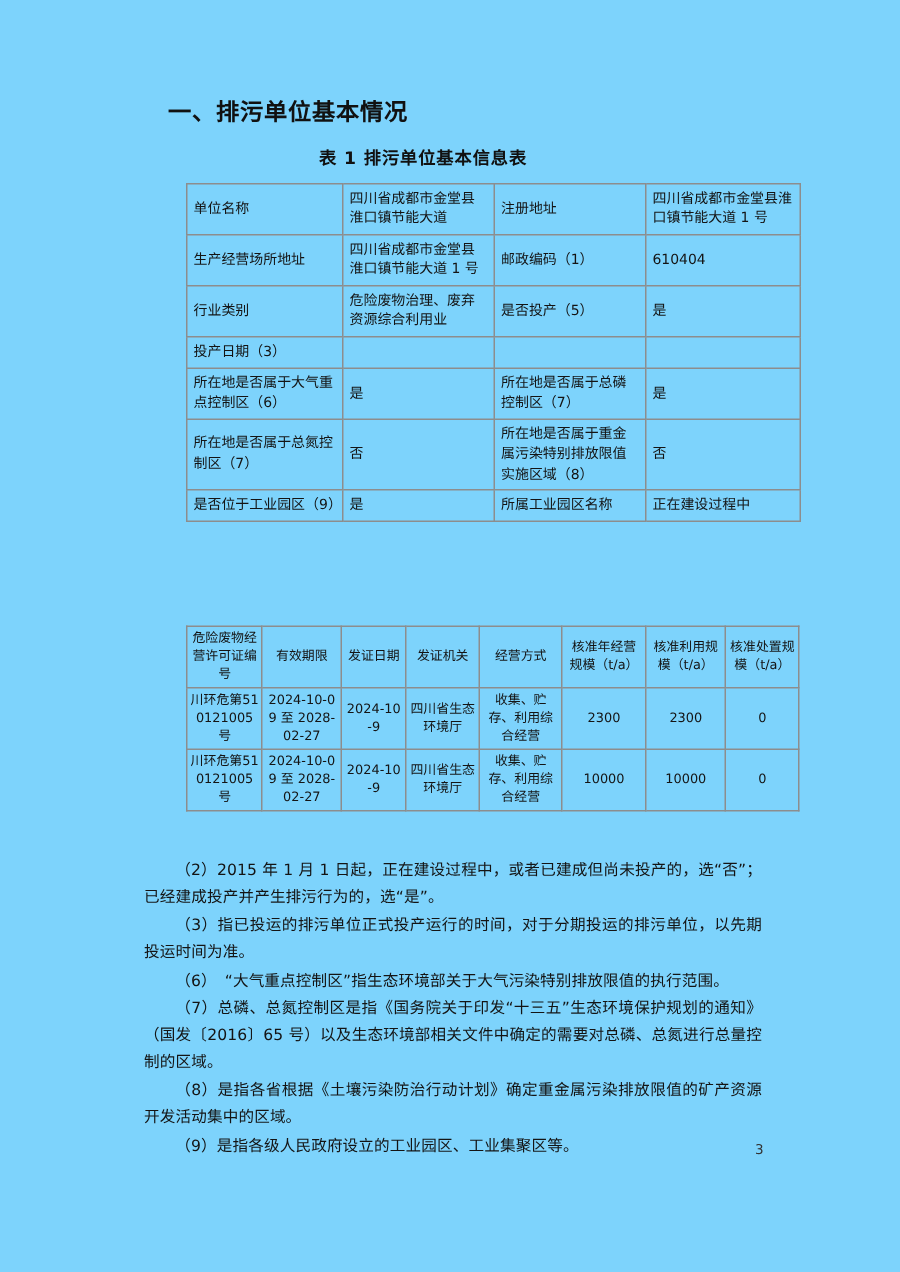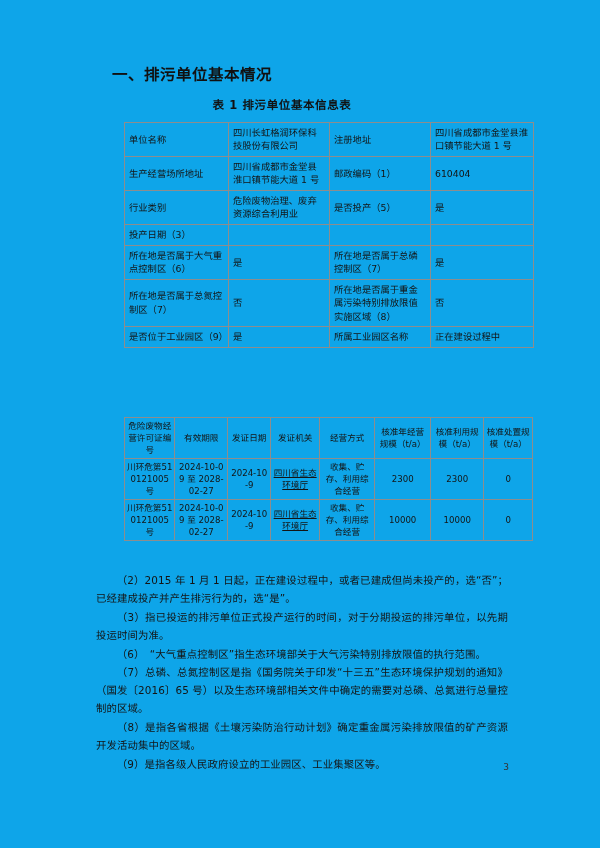--- a/index.html
+++ b/index.html
@@ -14,21 +14,21 @@
     position: relative;
     font-family: "DejaVu Sans", "Liberation Sans", sans-serif;
     color: #1a1a1a;
     overflow: hidden;
   }
   .page {
     position: absolute;
     left: 0; top: 0;
     width: 600px;
     height: 848px;
-    background: #0ea5e9;
+    background: #7dd3fc;
   }
 
   .section-heading {
     position: absolute;
     left: 112px;
     top: 66px;
     font-size: 15.5px;
     font-weight: bold;
     letter-spacing: 0.5px;
     line-height: 1.2;
@@ -97,21 +97,21 @@
     font-weight: normal;
   }
   .h-permit { width: 50px; }
   .h-valid  { width: 52px; }
   .h-issued { width: 43px; }
   .h-org    { width: 48px; }
   .h-mode   { width: 55px; }
   .h-scale  { width: 55px; }
   .h-util   { width: 53px; }
   .h-disp   { width: 48px; }
-  td.org-cell { text-align: right; padding-right: 3px; text-decoration: underline; }
+  td.org-cell { text-align: right; padding-right: 3px; }
 
   
   .notes {
     position: absolute;
     left: 96px;
     top: 572px;
     width: 412px;
   }
   .notes p {
     margin: 0 0 1px 0;
@@ -144,21 +144,21 @@
     <table class="doc-table t1">
       <colgroup>
         <col class="c-label">
           <col class="c-value1">
           <col class="c-label2">
           <col class="c-value2">
       </colgroup>
       <tbody>
         <tr>
           <td>单位名称</td>
-          <td>四川长虹格润环保科技股份有限公司</td>
+          <td>四川省成都市金堂县淮口镇节能大道</td>
           <td>注册地址</td>
           <td>四川省成都市金堂县淮口镇节能大道 1 号</td>
         </tr>
         <tr>
           <td>生产经营场所地址</td>
           <td>四川省成都市金堂县淮口镇节能大道 1 号</td>
           <td>邮政编码（1）</td>
           <td>610404</td>
         </tr>
         <tr>

